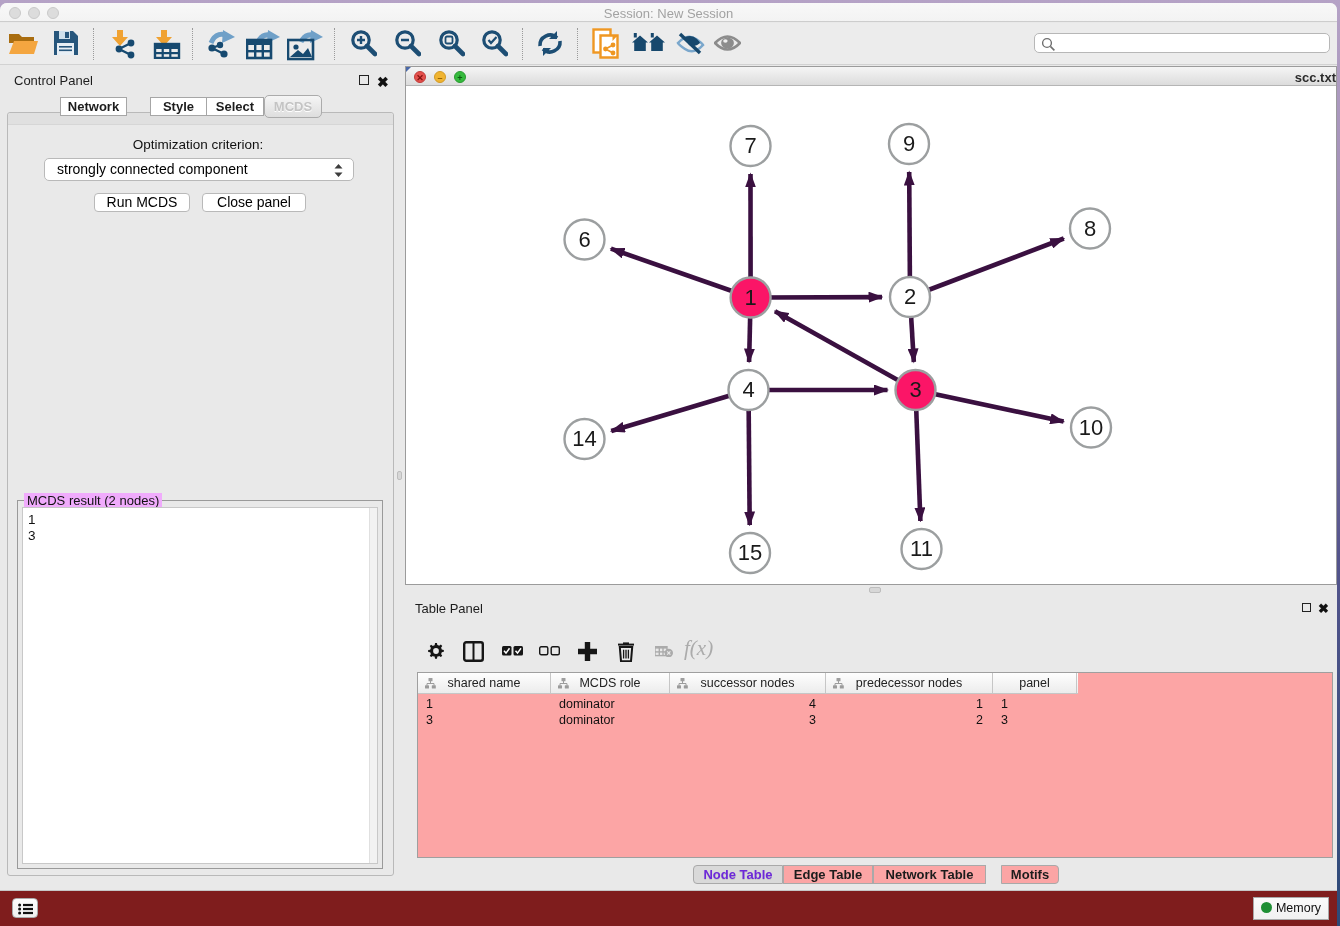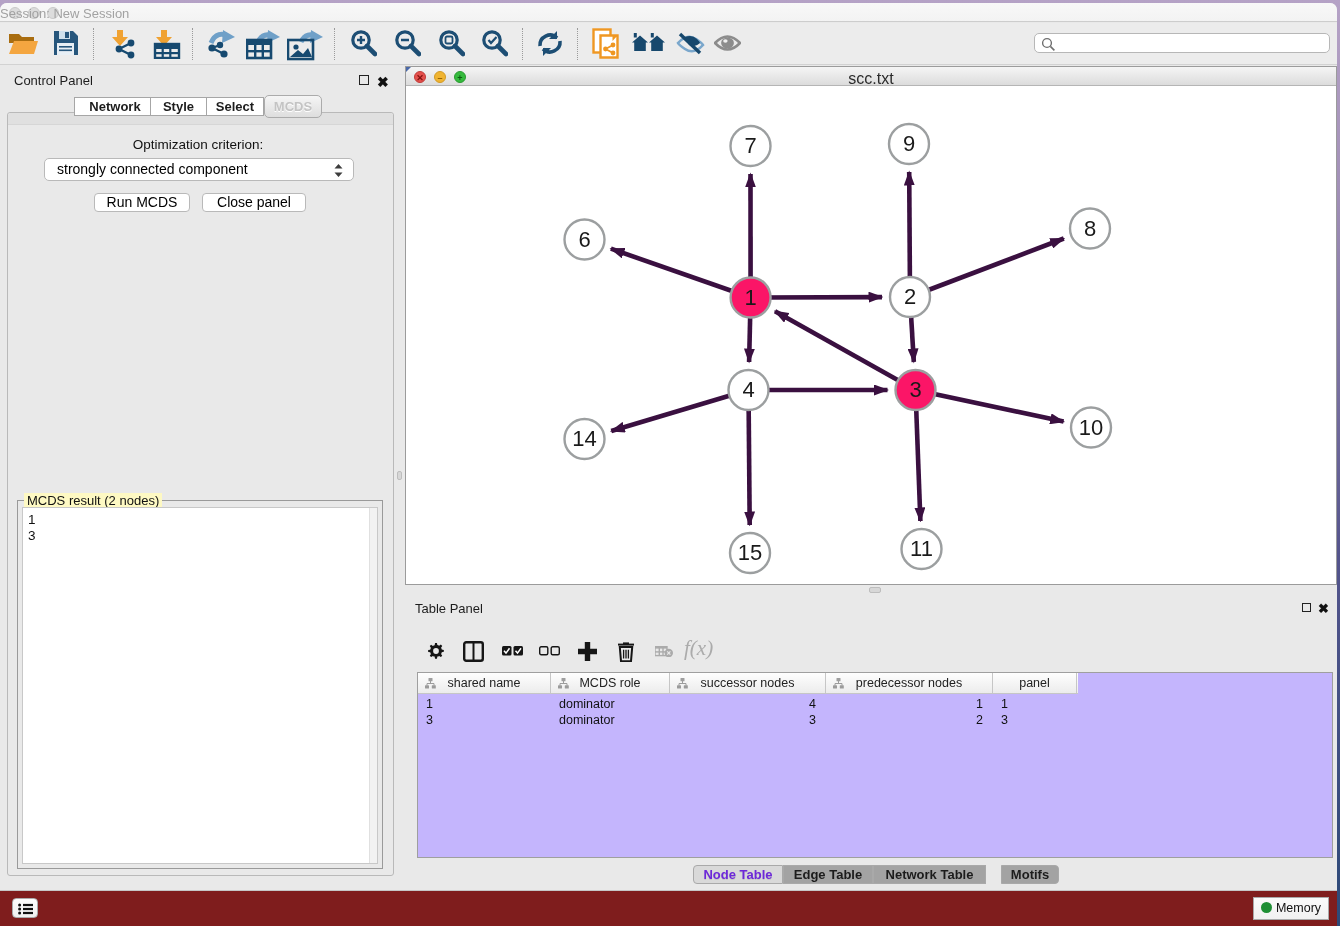--- a/index.html
+++ b/index.html
@@ -1,62 +1,62 @@
 <!DOCTYPE html>
 <html><head><meta charset="utf-8"><style>
 *{margin:0;padding:0;box-sizing:border-box}
 html,body{width:1340px;height:926px;overflow:hidden;font-family:"Liberation Sans",sans-serif;background:#26365d}
 #desk{position:absolute;inset:0;background:linear-gradient(#b5a2c6,#a391b8 20%,#54548c 60%,#2c4a78)}
 #win{position:absolute;left:0;top:3px;right:3px;bottom:0;background:#e9e9e9;border-radius:7px 7px 0 0;overflow:hidden}
 
 #tbar{position:absolute;left:0;top:0;right:0;height:19px;background:linear-gradient(#f8f8f8,#f3f3f3);border-bottom:1px solid #cdcdcd}
 .tl{position:absolute;top:4px;width:12px;height:12px;border-radius:50%;background:#dcdcdc;border:1px solid #c9c9c9}
-#ttext{position:absolute;top:3px;left:0;right:0;text-align:left;font-size:13px;color:#a2a2a2}
+#ttext{position:absolute;top:3px;left:0;right:0;text-align:center;font-size:13px;color:#a2a2a2}
 
 #tool{position:absolute;left:0;top:20px;right:0;height:42px;background:#ececec;border-bottom:1px solid #d2d2d2}
 .sep{position:absolute;top:5px;height:32px;border-left:1px dotted #9a9a9a}
 .ticon{position:absolute;top:5px}
 #search{position:absolute;left:1034px;top:10px;width:296px;height:20px;border:1px solid #b7b7b7;border-radius:5px;background:#fff}
 
 #vsplit{position:absolute;left:396px;top:63px;width:9px;bottom:36px;background:#e9e9e9}
 
 #cpanel{position:absolute;left:0;top:63px;width:396px;bottom:36px;background:#e9e9e9}
 #cptitle{position:absolute;left:14px;top:7px;font-size:13px;color:#1d1d1d}
 .wicon{position:absolute;top:8px;font-size:12px;color:#111}
 .ctab{position:absolute;top:31px;height:19px;background:#fff;border:1px solid #a6a6a6;font-size:13px;font-weight:bold;color:#1c1c1c;text-align:center;line-height:18px}
 #tabpane{position:absolute;left:7px;top:46px;width:387px;bottom:14px;border:1px solid #b9b9b9;border-radius:3px;background:#e9e9e9}
 #tabpane:before{content:"";position:absolute;left:0;top:0;right:0;height:11px;background:#e0e0e0;border-bottom:1px solid #d6d6d6;border-radius:3px 3px 0 0}
 #mcdstab{position:absolute;left:264px;top:29px;width:58px;height:23px;background:linear-gradient(#f5f5f5,#dedede);border:1px solid #ababab;border-radius:5px;font-size:13px;font-weight:bold;color:#c3c3c3;text-shadow:0 1px 0 #fff;text-align:center;line-height:22px}
 #optlab{position:absolute;left:0;width:396px;top:71px;text-align:center;font-size:13.5px;color:#111}
 #combo{position:absolute;left:44px;top:92px;width:310px;height:23px;background:#fff;border:1px solid #b9b9b9;border-radius:5px;font-size:14px;color:#000;line-height:21px;padding-left:12px}
 .btn{position:absolute;top:127px;height:19px;background:#fff;border:1px solid #b9b9b9;border-radius:4px;font-size:14px;color:#000;text-align:center;line-height:17px}
 #grpbox{position:absolute;left:17px;top:434px;width:366px;height:369px;border:1px solid #9a9a9a}
-#grplab{position:absolute;left:6px;top:-8px;background:#fef9c3;padding:0 3px;font-size:13px;color:#111}
+#grplab{position:absolute;left:6px;top:-8px;background:#f0abfc;padding:0 3px;font-size:13px;color:#111}
 #grplist{position:absolute;left:4px;top:6px;right:4px;bottom:4px;background:#fff;border:1px solid #c8c8c8;font-size:13.5px;color:#111;padding:4px 0 0 5px;line-height:16px}
 #grpsb{position:absolute;right:0;top:0;width:8px;bottom:0;background:#f2f2f2;border-left:1px solid #e0e0e0}
 
 #nframe{position:absolute;left:405px;top:63px;right:0;height:519px;border:1px solid #9b9b9b;background:#fff}
 #nftitle{position:absolute;left:0;top:0;right:0;height:19px;background:linear-gradient(#f5f5f5,#dcdcdc);border-bottom:1px solid #b5b5b5}
-#nftext{position:absolute;left:0;right:0;top:3px;text-align:center;font-size:16px;font-weight:normal;color:#2b2b2b}
+#nftext{position:absolute;left:0;right:0;top:3px;text-align:right;font-size:13px;font-weight:bold;color:#2b2b2b}
 .mac{position:absolute;top:4px;width:12px;height:12px;border-radius:50%;font-size:9px;font-weight:bold;text-align:center;line-height:12px}
 #ncanvas{position:absolute;left:0;top:20px;right:0;bottom:0;background:#fff;overflow:hidden}
 #hsplit{position:absolute;left:405px;top:582px;right:0;height:11px;background:#e9e9e9}
 .knob{position:absolute;background:#d7d7d7;border:1px solid #bdbdbd;border-radius:2px}
 
 #tpanel{position:absolute;left:405px;top:593px;right:0;bottom:36px;background:#e9e9e9}
 #tptitle{position:absolute;left:10px;top:5px;font-size:13px;color:#1d1d1d}
 #ttool{position:absolute;left:12px;top:42px;height:38px}
-#tscroll{position:absolute;left:12px;top:76px;right:4px;height:186px;background:#c4b5fd;border:1px solid #9f9f9f}
+#tscroll{position:absolute;left:12px;top:76px;right:4px;height:186px;background:#fca5a5;border:1px solid #9f9f9f}
 #thead{position:absolute;left:0;top:0;width:660px;height:21px;background:linear-gradient(#fefefe,#ececec);border-bottom:1px solid #c6c6c6;font-size:12.5px;color:#222}
 .hc{position:absolute;top:0;height:21px;border-right:1px solid #c6c6c6;text-align:center;line-height:21px}
 .hic{position:absolute;left:7px;top:5px;width:11px;height:11px;opacity:.55}
 .trow{position:absolute;font-size:12.5px;color:#111;height:16px;line-height:16px}
 .cell{position:absolute;top:0}
 #ttabs{position:absolute;left:288px;top:269px;height:19px;font-size:13px;font-weight:bold}
-.ttab{position:absolute;top:0;height:19px;background:#a3a3a3;border:1px solid #a9a9a9;color:#1c1c1c;text-align:center;line-height:18px}
+.ttab{position:absolute;top:0;height:19px;background:#fca5a5;border:1px solid #a9a9a9;color:#1c1c1c;text-align:center;line-height:18px}
 #ntab{background:#d9d9d9;color:#6d28d9;text-shadow:0 1px 0 #c6c6c6;border-radius:4px 0 0 4px}
 #mtab{border-radius:0 4px 4px 0}
 
 #sbar{position:absolute;left:0;right:0;bottom:0;height:36px;background:#7f1d1d;border-top:1px solid #c6c6c6}
 #sbtn{position:absolute;left:12px;top:7px;width:26px;height:20px;background:linear-gradient(#fdfdfd,#f0f0f0);border:1px solid #ababab;border-radius:4px}
 #mem{position:absolute;right:8px;top:6px;width:76px;height:23px;background:linear-gradient(#fafafa,#f1f1f1);border:1px solid #a9a9a9;font-size:12.5px;color:#111;text-align:center;line-height:21px}
 #mem i{display:inline-block;width:11px;height:11px;border-radius:50%;background:#1f8f35;margin-right:4px;vertical-align:-1px}
 svg{display:block}
 </style></head><body>
 <div id="desk"></div>
@@ -187,21 +187,21 @@
           <circle cx="6" cy="6" r="4.4" fill="none" stroke="#6f6f6f" stroke-width="1.4"></circle>
           <path d="M9.4 9.4 L13.4 13.4" stroke="#6f6f6f" stroke-width="1.6"></path>
         </svg>
       </div>
 </div>
 <div id="cpanel">
  <div id="cptitle">Control Panel</div>
  <span class="wicon" style="left:359px;top:9px;width:10px;height:10px;border:1.6px solid #222"></span>
  <span class="wicon" style="left:377px;font-weight:bold;font-size:14px">✖</span>
  <div id="tabpane"></div>
- <div class="ctab" style="left:74px;width:82px">Network</div>
+ <div class="ctab" style="left:60px;width:67px">Network</div>
  <div class="ctab" style="left:150px;width:57px">Style</div>
  <div class="ctab" style="left:206px;width:58px">Select</div>
  <div id="mcdstab">MCDS</div>
  <div id="combo">strongly connected component
   <svg style="position:absolute;right:9px;top:4px" width="11" height="15" viewBox="0 0 11 15">
           <path d="M1.5 5.5 L5.5 1 L9.5 5.5 Z M1.5 9.5 L5.5 14 L9.5 9.5 Z" fill="#3c3c3c"></path>
         </svg>
  </div>
  <div id="optlab">Optimization criterion:</div>
  <div class="btn" style="left:94px;width:96px">Run MCDS</div>

